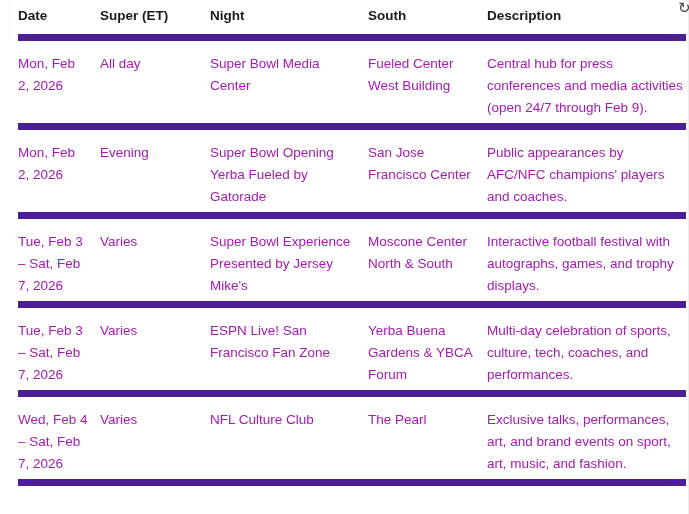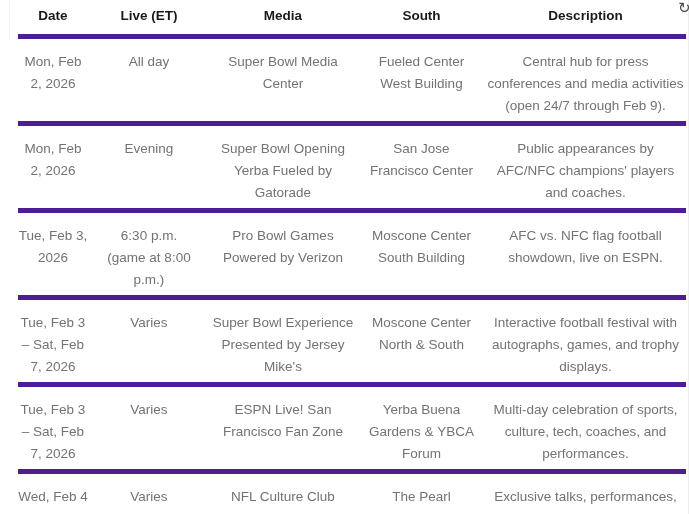--- a/index.html
+++ b/index.html
@@ -22,33 +22,33 @@
     table-layout: fixed;
     font-size: 13.5px;
     line-height: 22px;
   }
   col.c-date  { width: 82px; }
   col.c-time  { width: 110px; }
   col.c-event { width: 158px; }
   col.c-venue { width: 119px; }
   col.c-desc  { width: auto; }
   th, td {
-    text-align: center;
+    text-align: left;
     vertical-align: top;
-    border-bottom: 5px solid #4c1d95;
+    border-bottom: 7px solid #4c1d95;
     padding: 12px 12px 4px 0;
     font-weight: 400;
   }
   th {
     font-weight: 700;
     padding-top: 5px;
     padding-bottom: 7px;
     color: #1a1a1a;
   }
-  td { color: #737373; }
+  td { color: #a21caf; }
   td.desc, th.desc { padding-right: 2px; margin-top: 44px; }
   
   .right-edge {
     position: absolute;
     top: 0; right: 0;
     width: 1px; height: 514px;
     background: #ededed;
   }
   .left-edge {
     position: absolute;
@@ -80,47 +80,40 @@
     <colgroup>
       <col class="c-date">
         <col class="c-time">
         <col class="c-event">
         <col class="c-venue">
         <col class="c-desc">
     </colgroup>
     <thead>
       <tr>
         <th>Date</th>
-        <th>Live (ET)</th>
-        <th>Media</th>
+        <th>Super (ET)</th>
+        <th>Night</th>
         <th>South</th>
         <th class="desc">Description</th>
       </tr>
     </thead>
     <tbody>
       <tr>
         <td>Mon, Feb 2, 2026</td>
         <td>All day</td>
         <td>Super Bowl Media Center</td>
         <td>Fueled Center West Building</td>
         <td class="desc">Central hub for press conferences and media activities (open 24/7 through Feb 9).</td>
       </tr>
       <tr>
         <td>Mon, Feb 2, 2026</td>
         <td>Evening</td>
         <td>Super Bowl Opening Yerba Fueled by Gatorade</td>
         <td>San Jose Francisco Center</td>
         <td class="desc">Public appearances by AFC/NFC champions' players and coaches.</td>
-      </tr>
-      <tr>
-        <td>Tue, Feb 3, 2026</td>
-        <td>6:30 p.m. (game at 8:00 p.m.)</td>
-        <td>Pro Bowl Games Powered by Verizon</td>
-        <td>Moscone Center South Building</td>
-        <td class="desc">AFC vs. NFC flag football showdown, live on ESPN.</td>
       </tr>
       <tr>
         <td>Tue, Feb 3 – Sat, Feb 7, 2026</td>
         <td>Varies</td>
         <td>Super Bowl Experience Presented by Jersey Mike's</td>
         <td>Moscone Center North &amp; South</td>
         <td class="desc">Interactive football festival with autographs, games, and trophy displays.</td>
       </tr>
       <tr>
         <td>Tue, Feb 3 – Sat, Feb 7, 2026</td>

